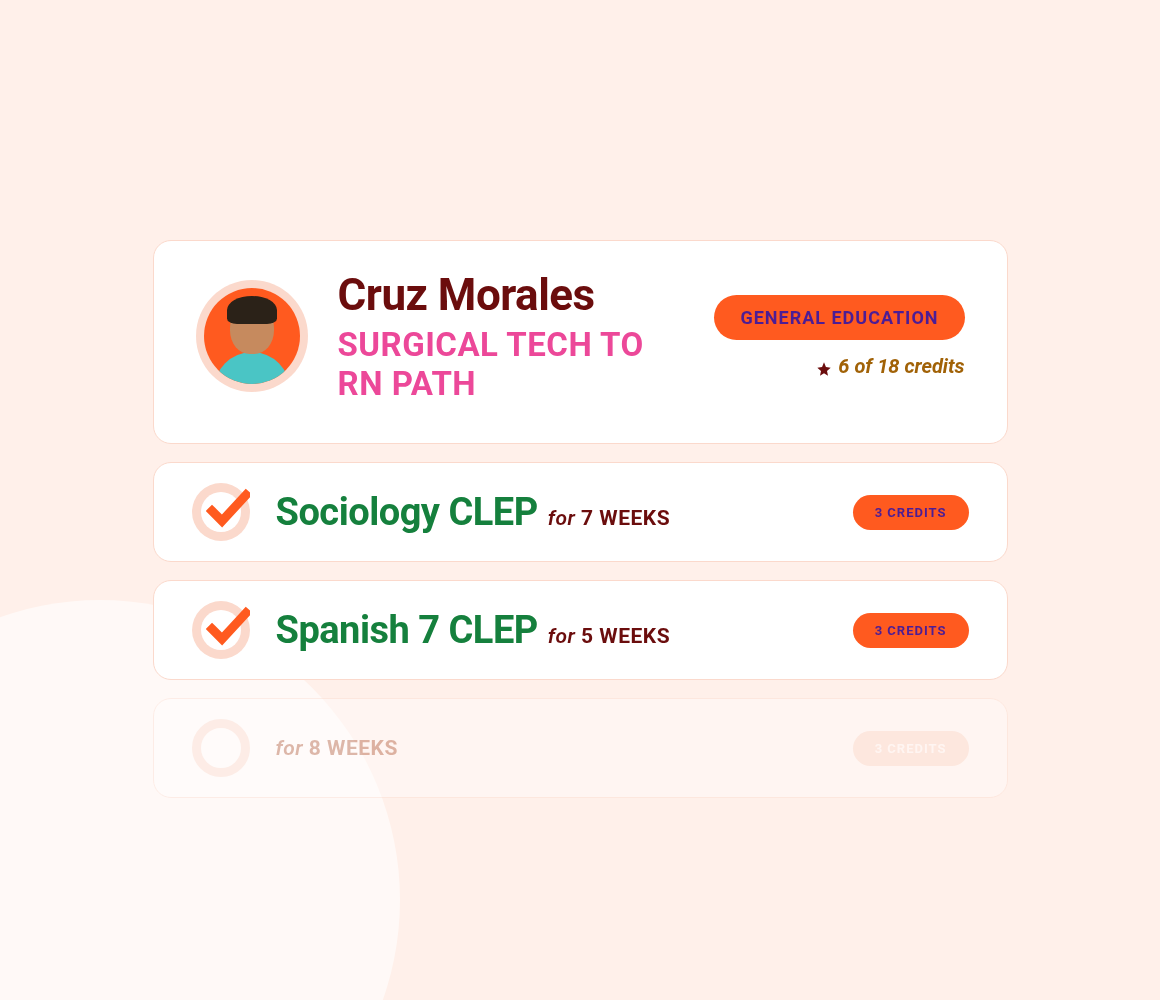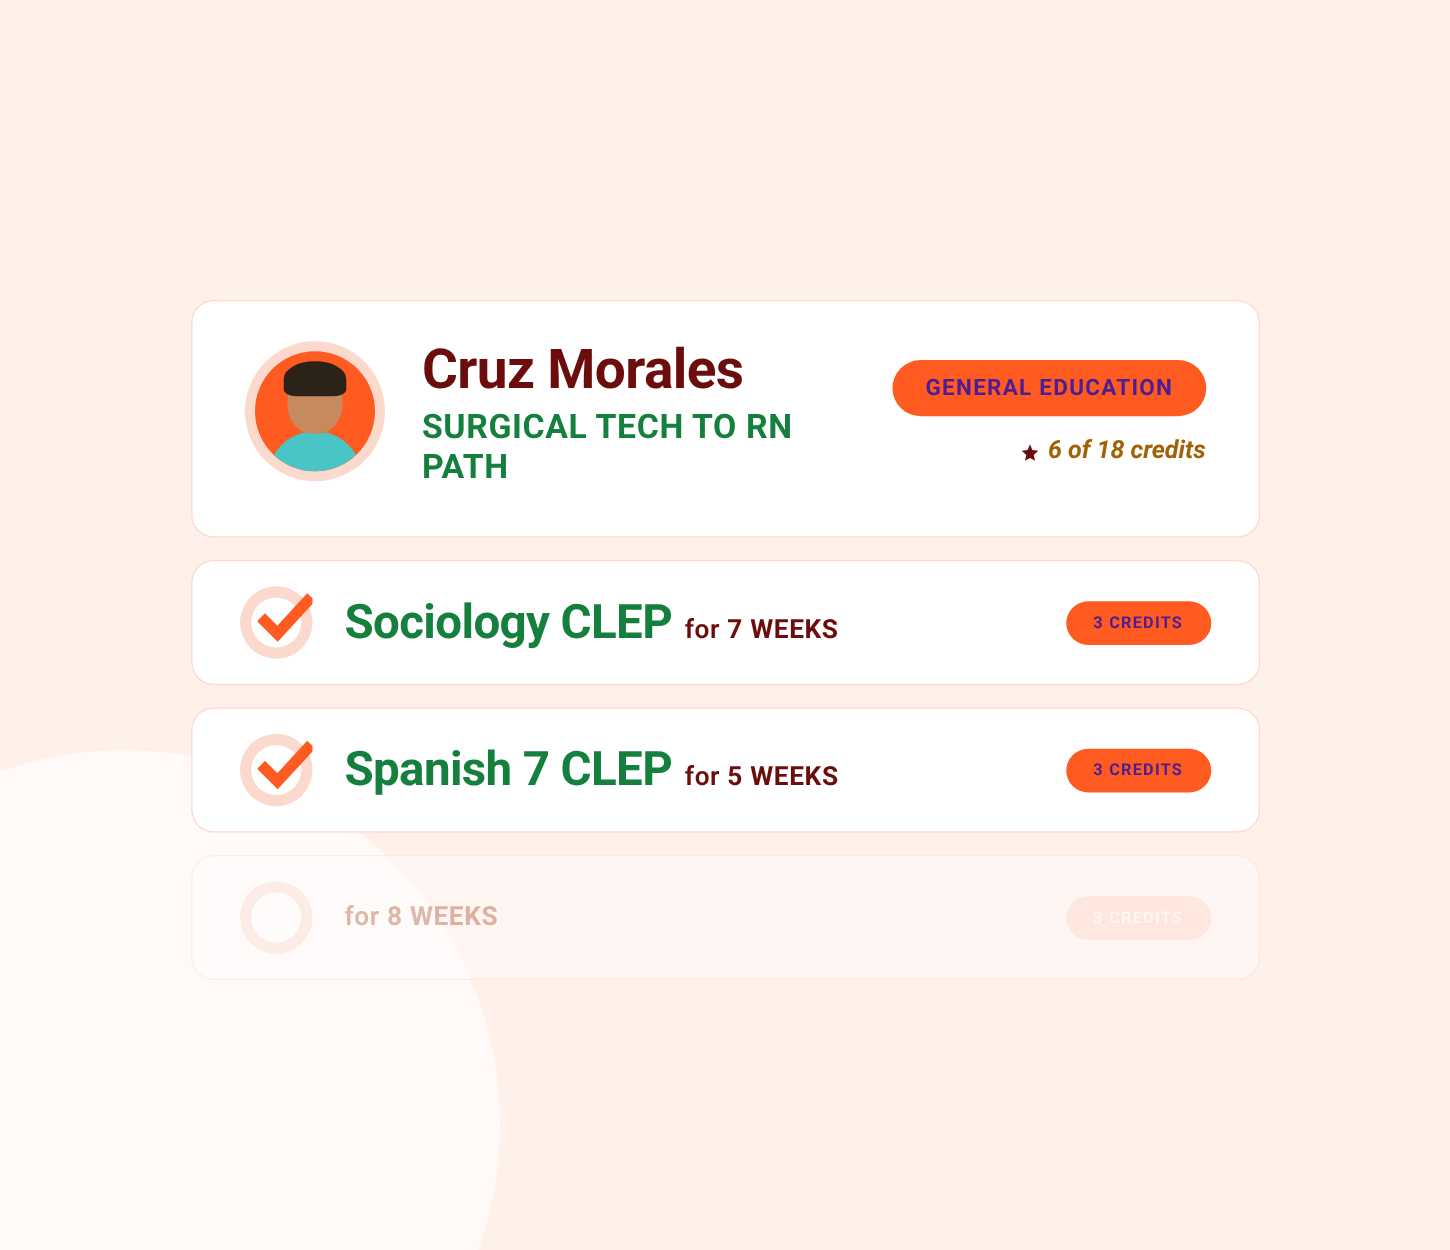--- a/index.html
+++ b/index.html
@@ -91,23 +91,23 @@
     }
     .header-text { flex: 1; }
     .student-name {
       font-size: 44px;
       font-weight: 700;
       color: #6B0D0D;
       margin-bottom: 4px;
       letter-spacing: -0.5px;
     }
     .path-label {
-      font-size: 27px;
-      font-weight: 700;
-      color: #15803d;
+      font-size: 33px;
+      font-weight: 700;
+      color: #ec4899;
       letter-spacing: 0.5px;
     }
     .header-right {
       display: flex;
       flex-direction: column;
       align-items: flex-end;
       gap: 14px;
     }
     .pill {
       background: #FF5A1F;
@@ -186,20 +186,21 @@
       color: #15803d;
       letter-spacing: -0.5px;
     }
     .course-duration {
       font-size: 21px;
       font-weight: 700;
       color: #6B0D0D;
       letter-spacing: 0.5px;
     }
     .course-for {
+      font-style: italic;
       text-transform: lowercase;
       font-weight: 600;
       margin-top: 45px;
     }
     .faded {
       opacity: 0.38;
     }
     .incomplete .course-title,
     .incomplete .course-duration {
       color: #A84E2D;

